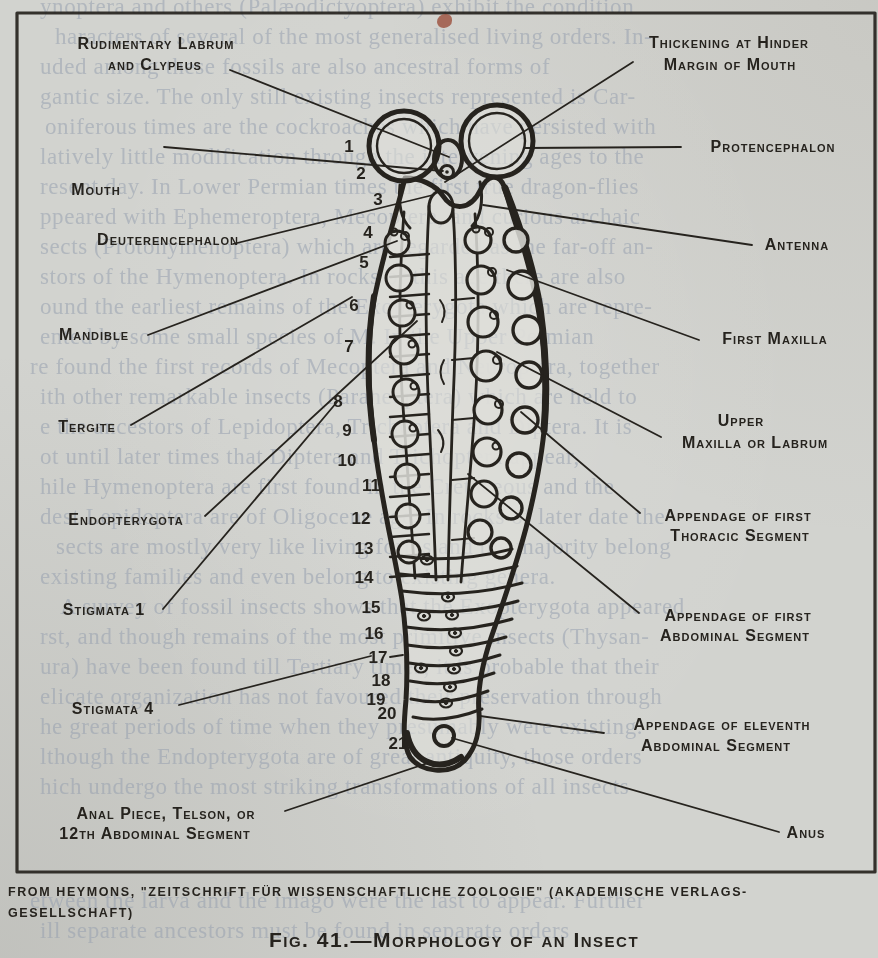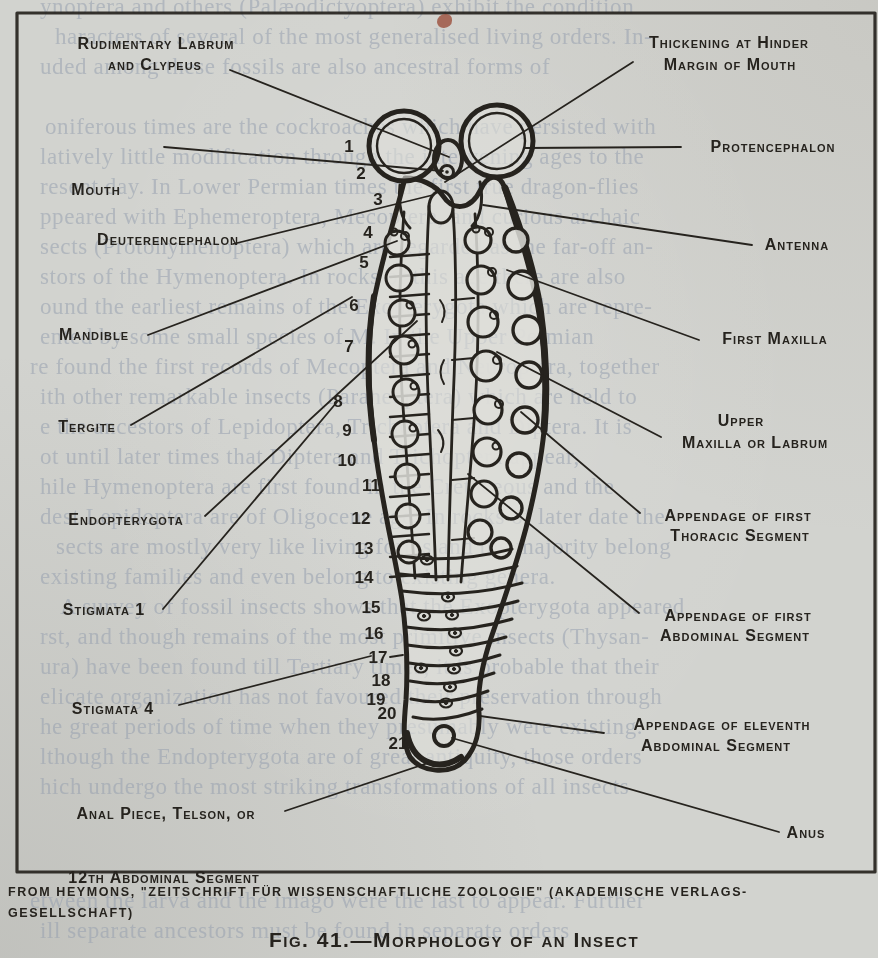--- a/index.html
+++ b/index.html
@@ -41,20 +41,21 @@
 </style>
 </head>
 <body>
 
 <div class="page">
 
   <div class="bleed" id="bleed">
       <div style="left: 40px; top: -6px;">ynoptera and others (Palæodictyoptera) exhibit the condition</div>
       <div style="left: 55px; top: 24px;">haracters of several of the most generalised living orders. In-</div>
       <div style="left: 40px; top: 54px;">uded among these fossils are also ancestral forms of</div>
+      <div style="left: 40px; top: 84px;">gantic size.  The only still existing insects represented is Car-</div>
       <div style="left: 45px; top: 114px;">oniferous times are the cockroaches which have persisted with</div>
       <div style="left: 40px; top: 144px;">latively little modification through the intervening ages to the</div>
       <div style="left: 40px; top: 174px;">resent day.  In Lower Permian times the first true dragon-flies</div>
       <div style="left: 40px; top: 204px;">ppeared with Ephemeroptera, Mecoptera, and curious archaic</div>
       <div style="left: 40px; top: 234px;">sects (Protohymenoptera) which are regarded as the far-off an-</div>
       <div style="left: 40px; top: 264px;">stors of the Hymenoptera.  In rocks of this age there are also</div>
       <div style="left: 40px; top: 294px;">ound the earliest remains of the Exopterygota which are repre-</div>
       <div style="left: 40px; top: 324px;">ented by some small species of M.  In the Upper Permian</div>
       <div style="left: 30px; top: 354px;">re found the first records of Mecoptera and Neuroptera, together</div>
       <div style="left: 40px; top: 384px;">ith other remarkable insects (Paraneoptera) which are held to</div>
@@ -265,21 +266,21 @@
       <div class="lbl" style="left: 156px; top: 36px;">Rudimentary Labrum</div>
       <div class="lbl" style="left: 155px; top: 57px;">and Clypeus</div>
       <div class="lbl" style="left: 96px; top: 135px; margin-top: 47px;">Mouth</div>
       <div class="lbl" style="left: 140px; top: 232px; margin-left: 28px;">Deuterencephalon</div>
       <div class="lbl" style="left: 94px; top: 327px;">Mandible</div>
       <div class="lbl" style="left: 87px; top: 419px;">Tergite</div>
       <div class="lbl" style="left: 126px; top: 512px;">Endopterygota</div>
       <div class="lbl" style="left: 104px; top: 602px;">Stigmata 1</div>
       <div class="lbl" style="left: 113px; top: 701px;">Stigmata 4</div>
       <div class="lbl" style="left: 166px; top: 806px;">Anal Piece, Telson, or</div>
-      <div class="lbl" style="left: 164px; top: 826px; margin-top: 44px;">12th Abdominal Segment</div>
+      <div class="lbl" style="left: 155px; top: 826px;">12th Abdominal Segment</div>
       <div class="lbl" style="left: 729px; top: 35px;">Thickening at Hinder</div>
       <div class="lbl" style="left: 722px; top: 57px; margin-left: 8px;">Margin of Mouth</div>
       <div class="lbl" style="left: 773px; top: 139px;">Protencephalon</div>
       <div class="lbl" style="left: 797px; top: 237px;">Antenna</div>
       <div class="lbl" style="left: 775px; top: 331px;">First Maxilla</div>
       <div class="lbl" style="left: 741px; top: 413px;">Upper</div>
       <div class="lbl" style="left: 755px; top: 435px;">Maxilla or Labrum</div>
       <div class="lbl" style="left: 738px; top: 508px;">Appendage of first</div>
       <div class="lbl" style="left: 740px; top: 528px;">Thoracic Segment</div>
       <div class="lbl" style="left: 738px; top: 608px;">Appendage of first</div>

